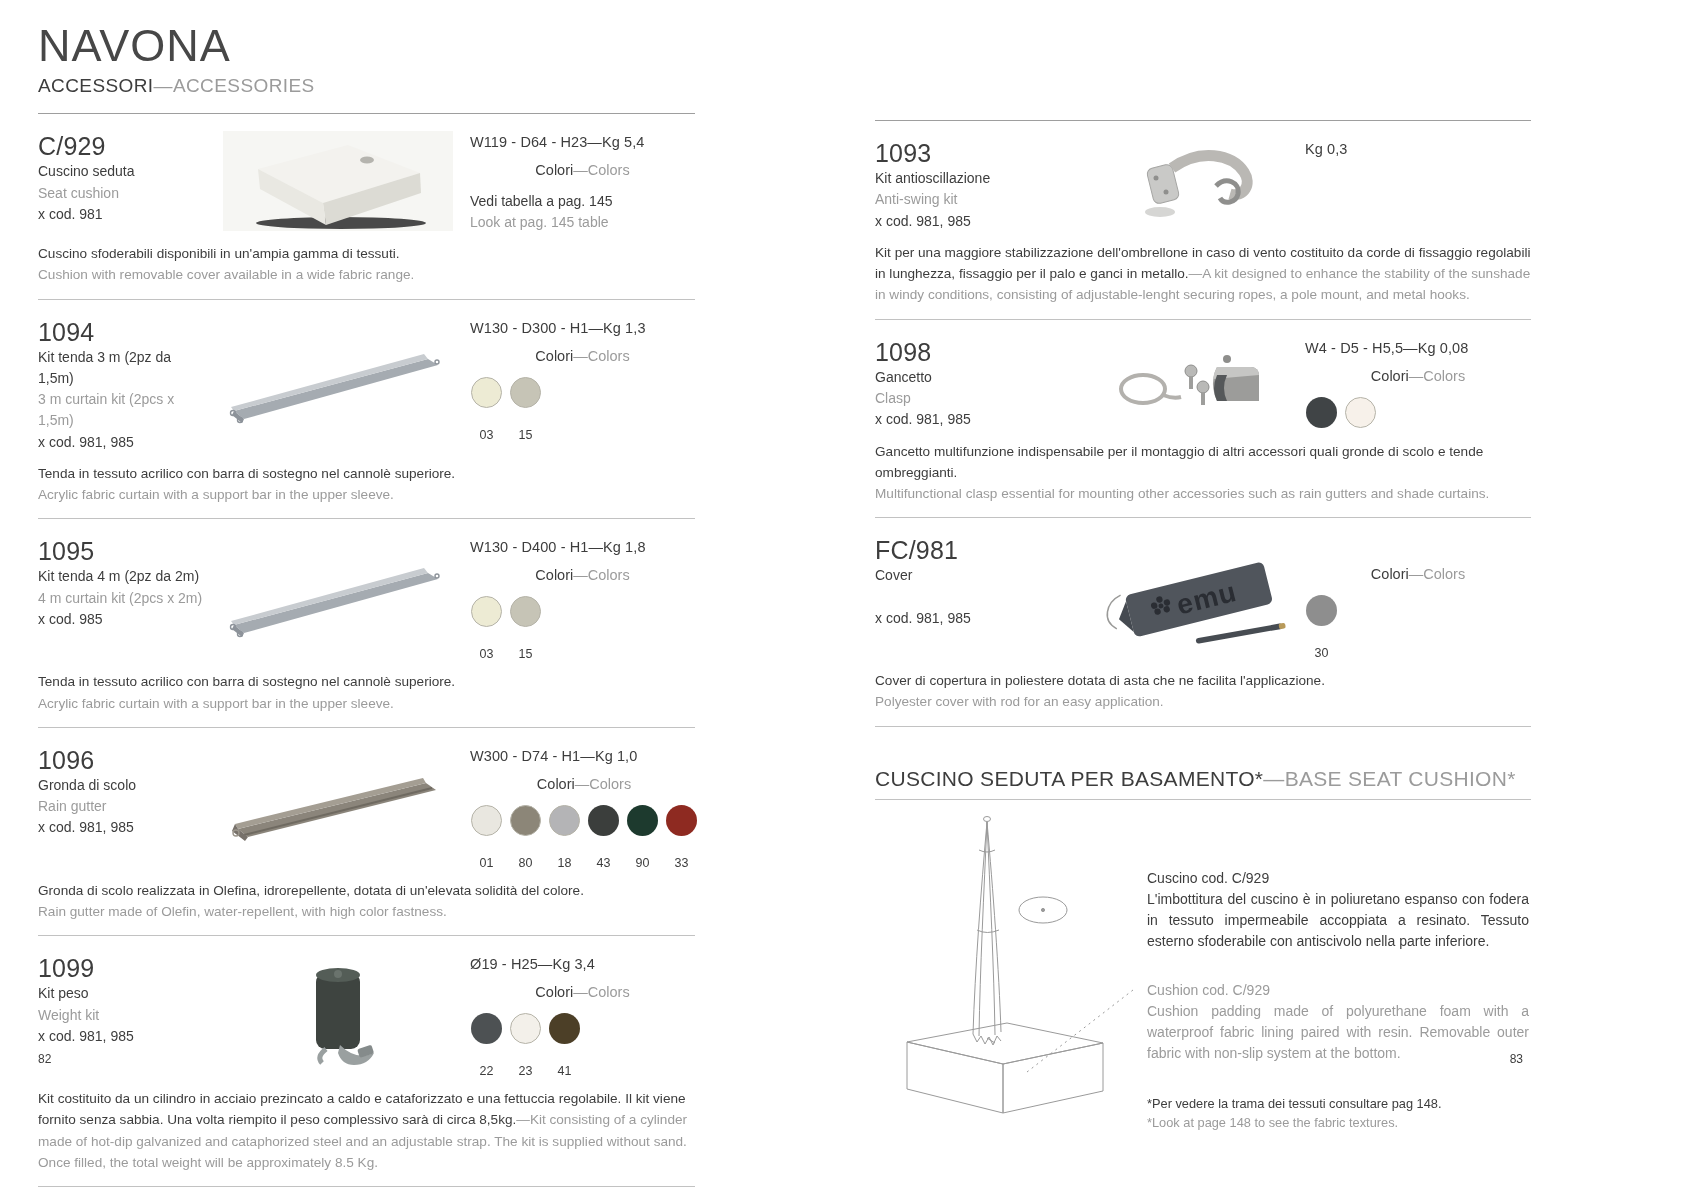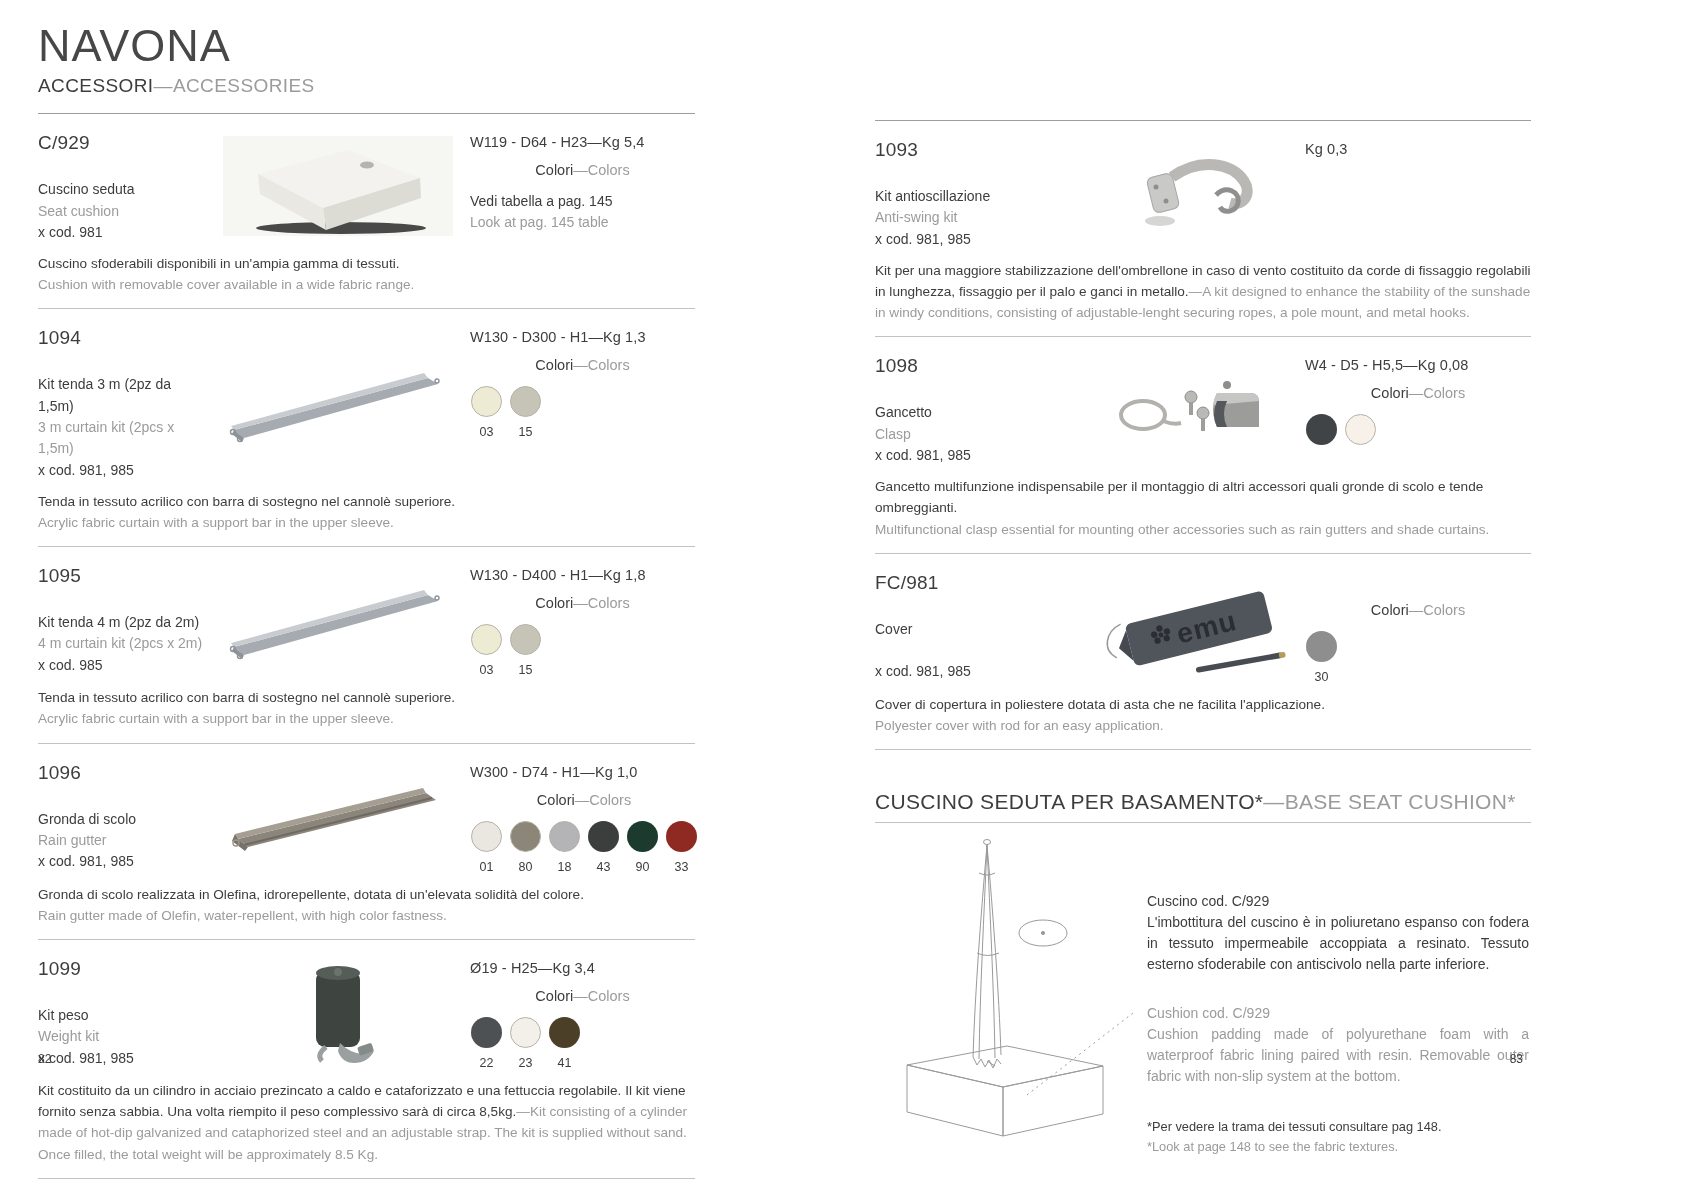--- a/index.html
+++ b/index.html
@@ -20,32 +20,32 @@
   .page-header { border-bottom:1px solid #9e9e9e; padding-bottom:16px; }
   .page-header h1 { font-size:45px; font-weight:400; color:#474747; letter-spacing:1px; margin-top:22px; line-height:1.05; }
   .subtitle { font-size:19px; margin-top:6px; letter-spacing:0.4px; }
   .top-spacer { height:121px; border-bottom:1px solid #9e9e9e; }
 
   
   .product { border-bottom:1px solid #c2c2c2; padding:15px 0 13px; }
   .product-main { display:grid; }
   .page-left  .product-main { grid-template-columns:167px 265px 1fr; }
   .page-right .product-main { grid-template-columns:210px 220px 1fr; }
-  .product-code { font-size:19px; font-weight:400; color:#3d3d3d; margin-top:3px; letter-spacing:0.2px; }
-  .product-names { margin-top:25px; font-size:14px; line-height:1.52; }
+  .product-code { font-size:25px; font-weight:400; color:#3d3d3d; margin-top:3px; letter-spacing:0.2px; }
+  .product-names { font-size:14px; line-height:1.52; }
   .product-names p { min-height:1.52em; }
   .product-image { display:flex; align-items:center; justify-content:center; min-height:96px; }
   .product-specs { font-size:14.5px; padding-top:5px; }
   .dims { min-height:1.45em; margin-bottom:7px; letter-spacing:0.1px; }
   .colori-label { margin-bottom:13px;text-align:center; }
   .swatches { display:flex; gap:6px; }
   .swatch { display:flex; flex-direction:column; align-items:center; width:33px; }
   .dot { width:31px; height:31px; border-radius:50%; display:block; }
   .dot.outline { border:1px solid #b5b3a8; }
-  .swlabel { font-size:12.5px; margin-top:8px; color:#3d3d3d; }
+  .swlabel { font-size:12.5px; margin-top:20px; color:#3d3d3d; }
   .color-notes { margin-top:4px; font-size:14px; line-height:1.5; }
   .product-desc { margin-top:10px; font-size:13.6px; line-height:1.56; }
   .product-desc .it, .product-desc .en { display:block; }
   .product-desc.inline .it, .product-desc.inline .en { display:inline; }
 
   
   .bc-section { margin-top:40px; }
   .bc-heading { font-size:21px; font-weight:400; letter-spacing:0.3px; padding-bottom:8px; border-bottom:1px solid #c2c2c2; }
   .bc-body { display:grid; grid-template-columns:272px 1fr; margin-top:8px; }
   .bc-drawing { padding-top:2px; }

